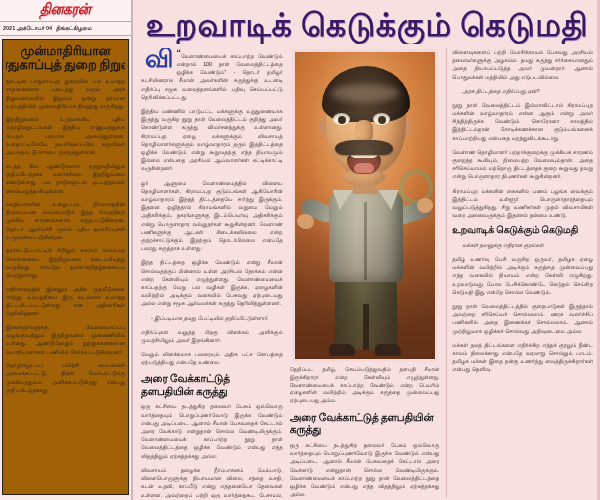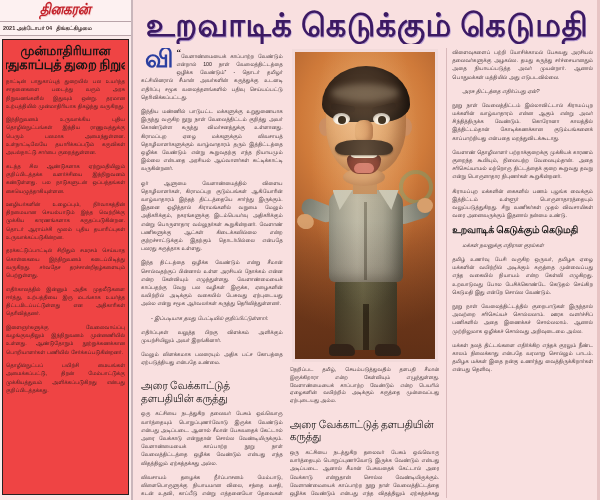--- a/index.html
+++ b/index.html
@@ -63,21 +63,21 @@
     border-bottom: 1px solid #b9a4a9;
     background: #fdf1f1;
     white-space: nowrap;
     overflow: hidden;
   }
 
   .left-box {
     margin: 3px 2px 0 2px;
     border: 1.5px solid #2a2020;
     height: 456px;
-    background: #ef4444;
+    background: #a16207;
     padding: 4px 3px;
     overflow: hidden;
   }
 
   .left-head {
     text-align: center;
     font-family: "Liberation Serif", serif;
     font-weight: bold;
     color: #151515;
     font-size: 12.5px;
@@ -172,25 +172,25 @@
   .attrib {
     font-size: 5.3px;
     line-height: 8px;
     color: #22191b;
     margin: 4px 0 6px 10px;
     font-style: italic;
   }
 
   .sub-head {
     font-family: "Liberation Serif", serif;
-    font-weight: normal;
+    font-weight: bold;
     font-size: 10.5px;
     line-height: 12.5px;
     color: #151515;
-    margin: 14px 0 4px 0;
+    margin: 7px 0 4px 0;
     letter-spacing: -0.2px;
   }
 
   .sub-head-r {
     font-family: "Liberation Serif", serif;
     font-weight: bold;
     font-size: 9.5px;
     line-height: 11.5px;
     color: #151515;
     margin: 6px 0 4px 0;

